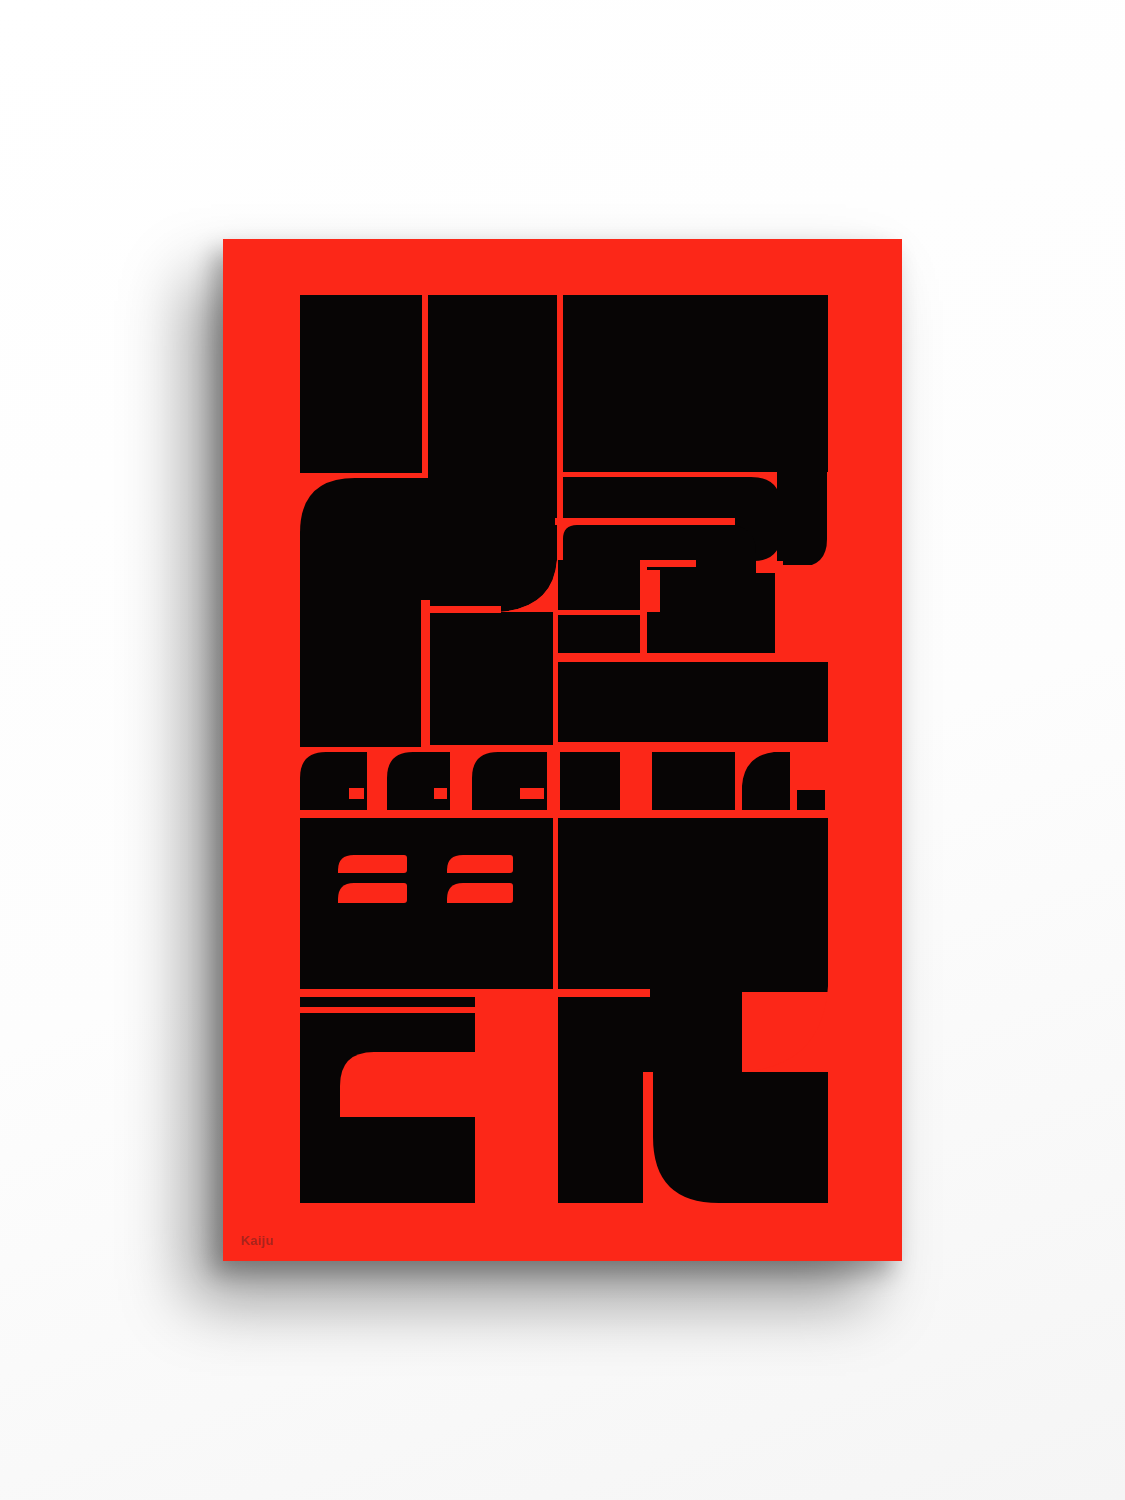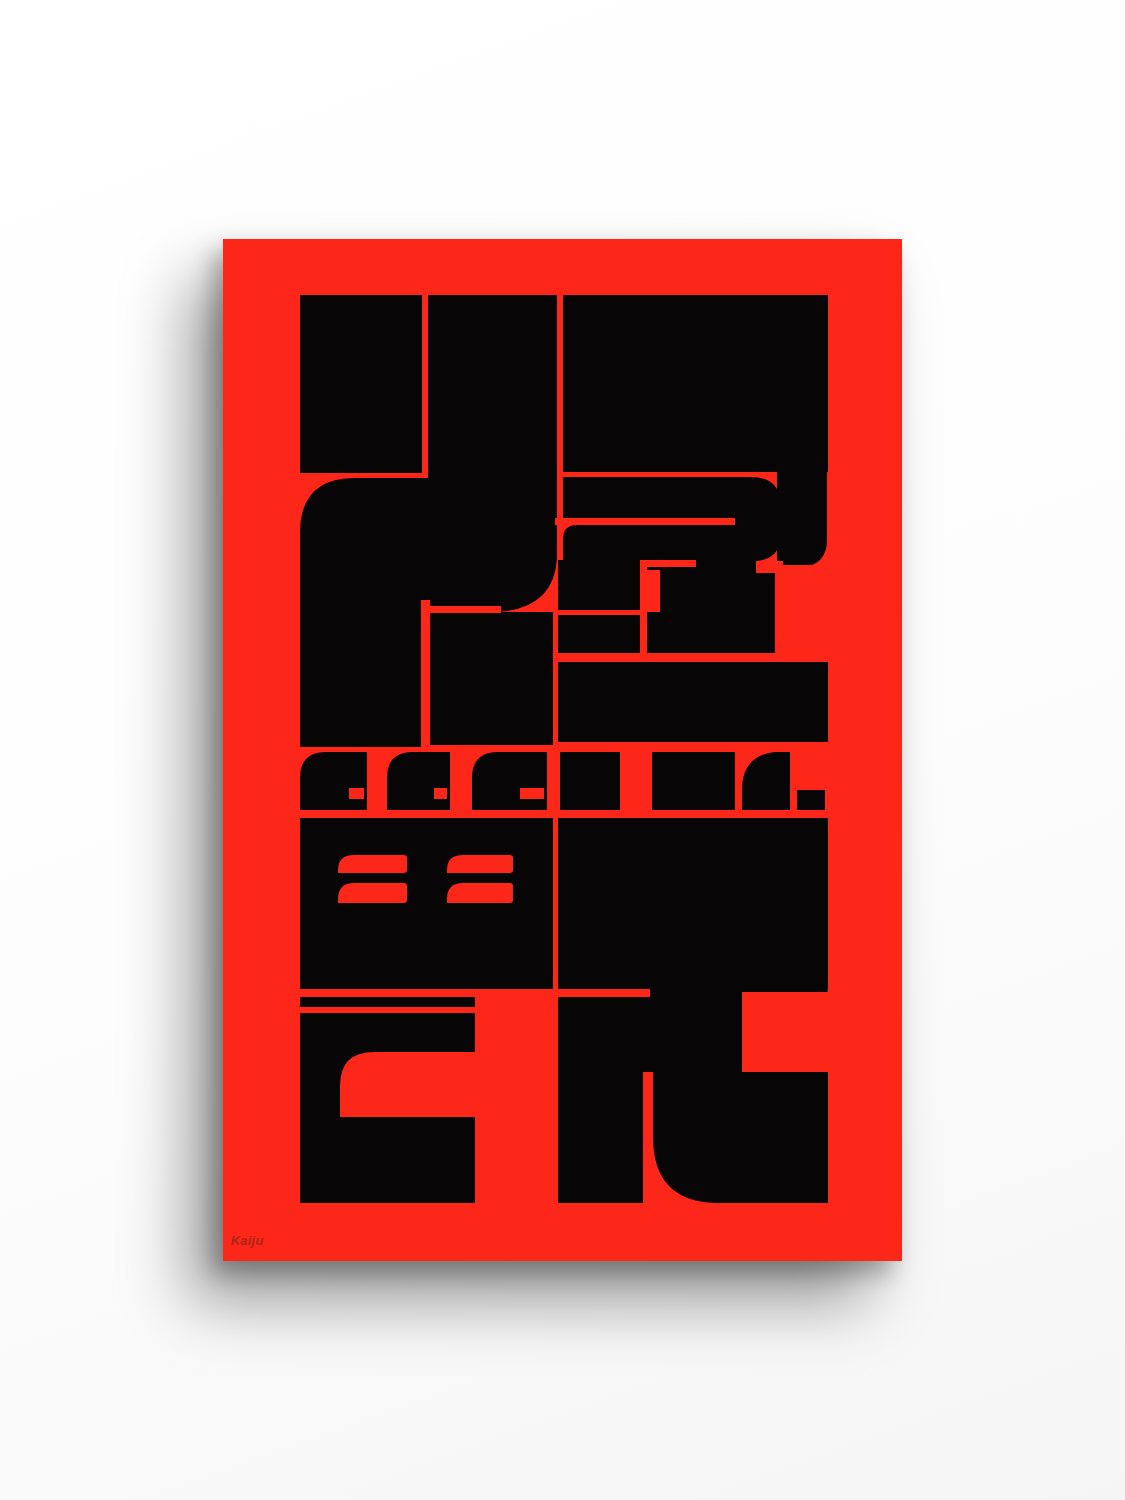--- a/index.html
+++ b/index.html
@@ -10,24 +10,23 @@
   }
   .poster{
     position:absolute;left:223px;top:239px;width:679px;height:1022px;
     background:#fc2718;
     box-shadow:-10px 12px 22px rgba(0,0,0,.28), -34px 40px 62px rgba(0,0,0,.38);
   }
   .art{position:absolute;left:0;top:0;display:block;}
   .art .ink{fill:#070505;}
   .art .red{fill:#fc2718;}
   .caption{
-    position:absolute;left:8px;bottom:13px;
+    position:absolute;left:18px;bottom:13px;
     font-size:13px;font-weight:bold;letter-spacing:.2px;color:#a8241c;
     user-select:none;
-    font-style:italic;
   }
 </style>
 </head>
 <body>
 
 <div class="poster">
   <svg class="art" width="679" height="1022" viewBox="0 0 679 1022" xmlns="http://www.w3.org/2000/svg">
 
     <g class="ink">
 

